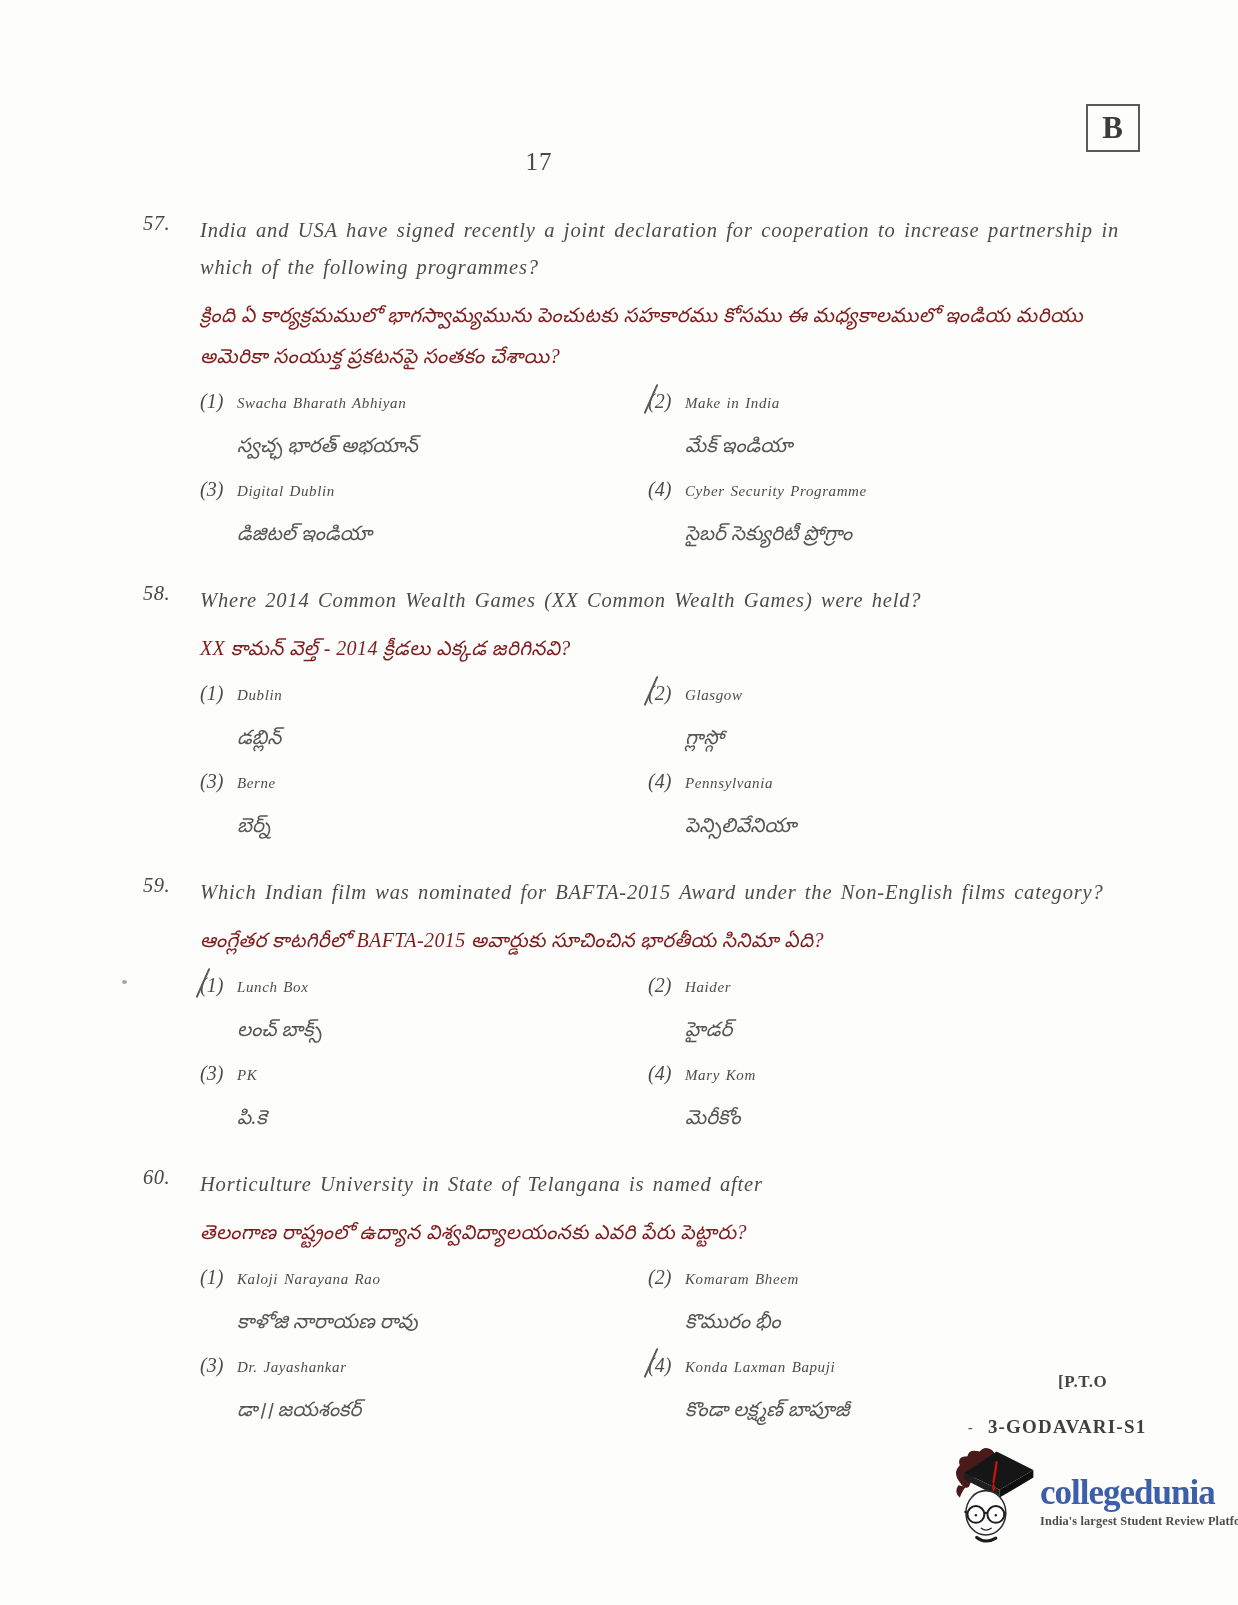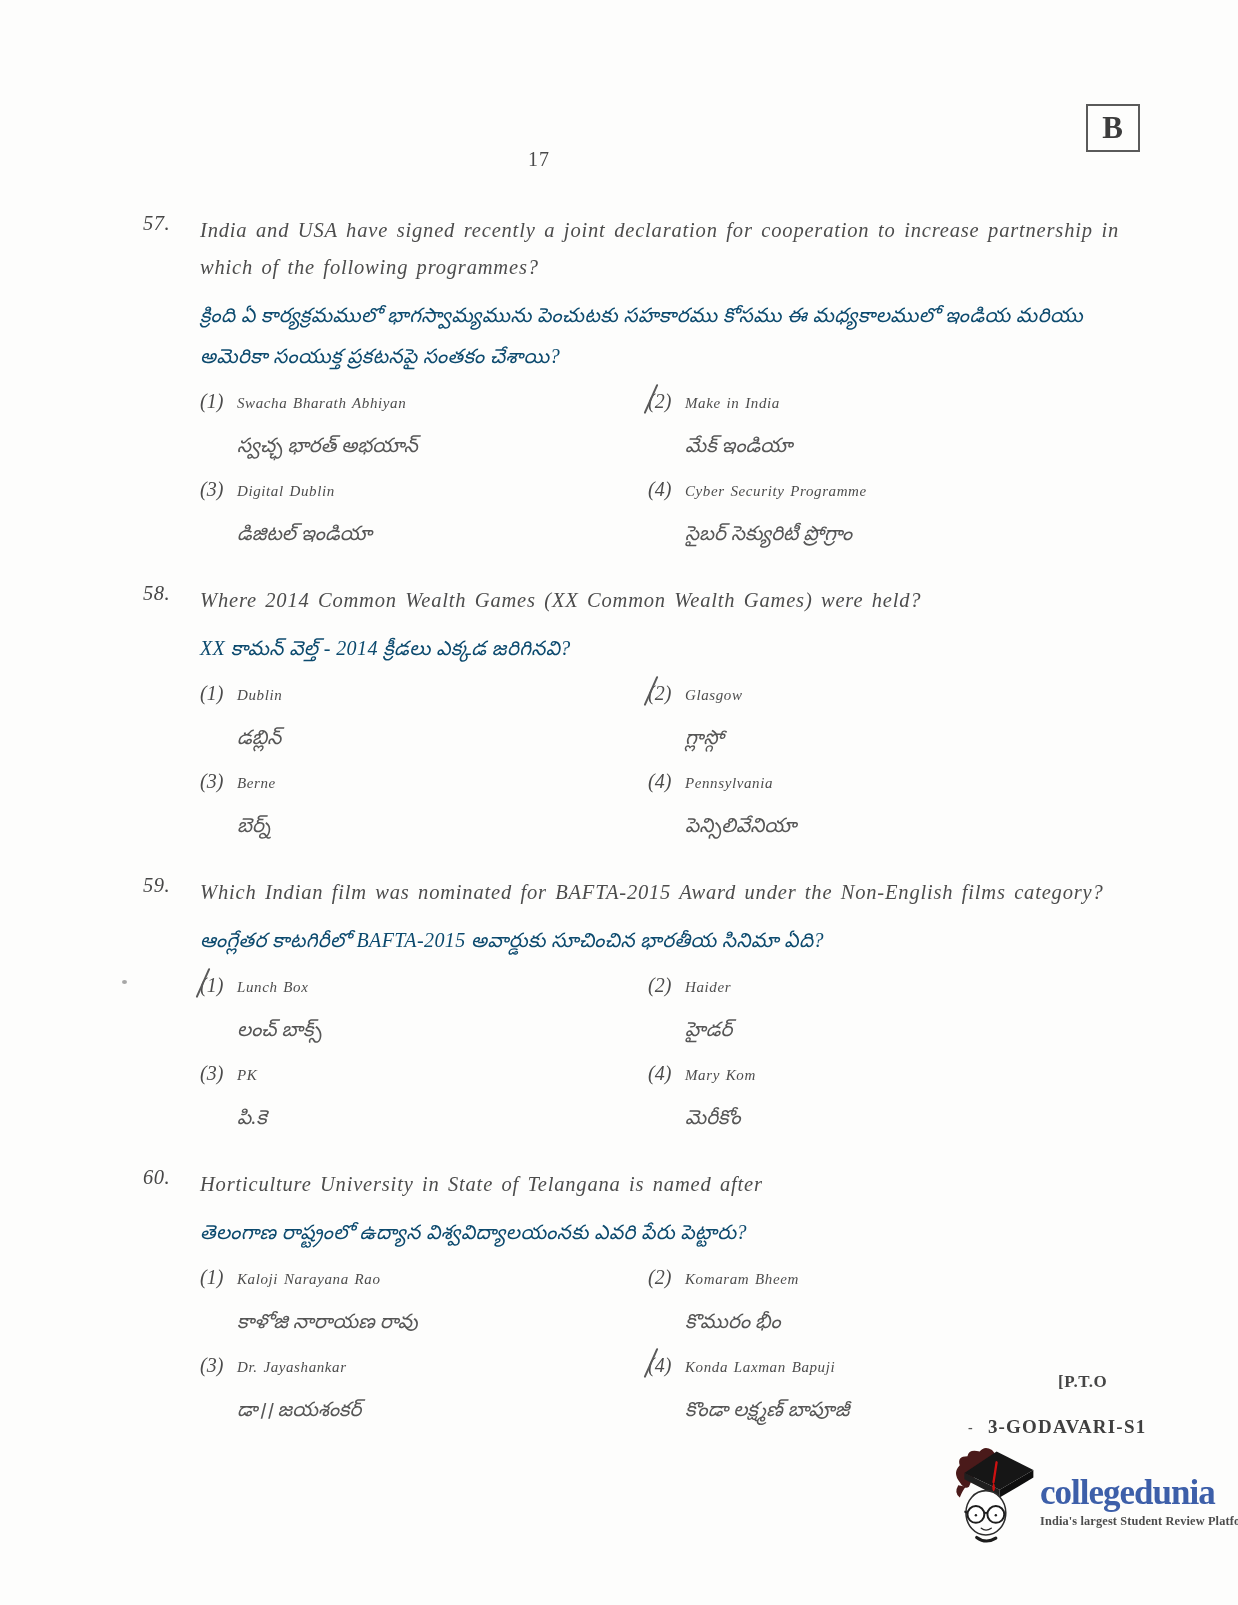--- a/index.html
+++ b/index.html
@@ -15,40 +15,40 @@
   .booklet-box{
     position:absolute;top:104px;left:1086px;
     width:50px;height:44px;
     border:2px solid #5a5a5a;
     display:flex;align-items:center;justify-content:center;
     font-size:31px;font-weight:bold;color:#3c3c3c;
     letter-spacing:1px;
   }
   .page-number{
     position:absolute;top:148px;left:0;width:1078px;
-    text-align:center;font-size:20px;color:#4a4a4a;letter-spacing:1px;
+    text-align:center;font-size:25px;color:#4a4a4a;letter-spacing:1px;
   }
   .content{
     position:absolute;top:212px;left:143px;width:992px;font-style:italic;
   }
   .question{display:flex;margin-bottom:34px;}
   .q-num{
     width:57px;flex:0 0 57px;
     font-size:20.5px;color:#474747;letter-spacing:.5px;
   }
   .q-body{flex:1;min-width:0;}
   .q-en{
     margin:0 16px 9px 0;
     font-size:20.5px;line-height:37px;color:#4c4c4c;
     letter-spacing:.04em;word-spacing:.12em;
     text-align:justify;
   }
   .q-te{
     margin:0 0 13px 0;
-    font-size:20px;line-height:41px;color:#0c4a6e;
+    font-size:20px;line-height:41px;color:#7f1d1d;
     letter-spacing:.02em;
   }
   .options{
     display:grid;grid-template-columns:448px 1fr;
     row-gap:18px;column-gap:0;
   }
   .option{min-width:0;}
   .opt-line{display:flex;height:27px;margin-bottom:13px;align-items:baseline;}
   .opt-num{
     position:relative;

